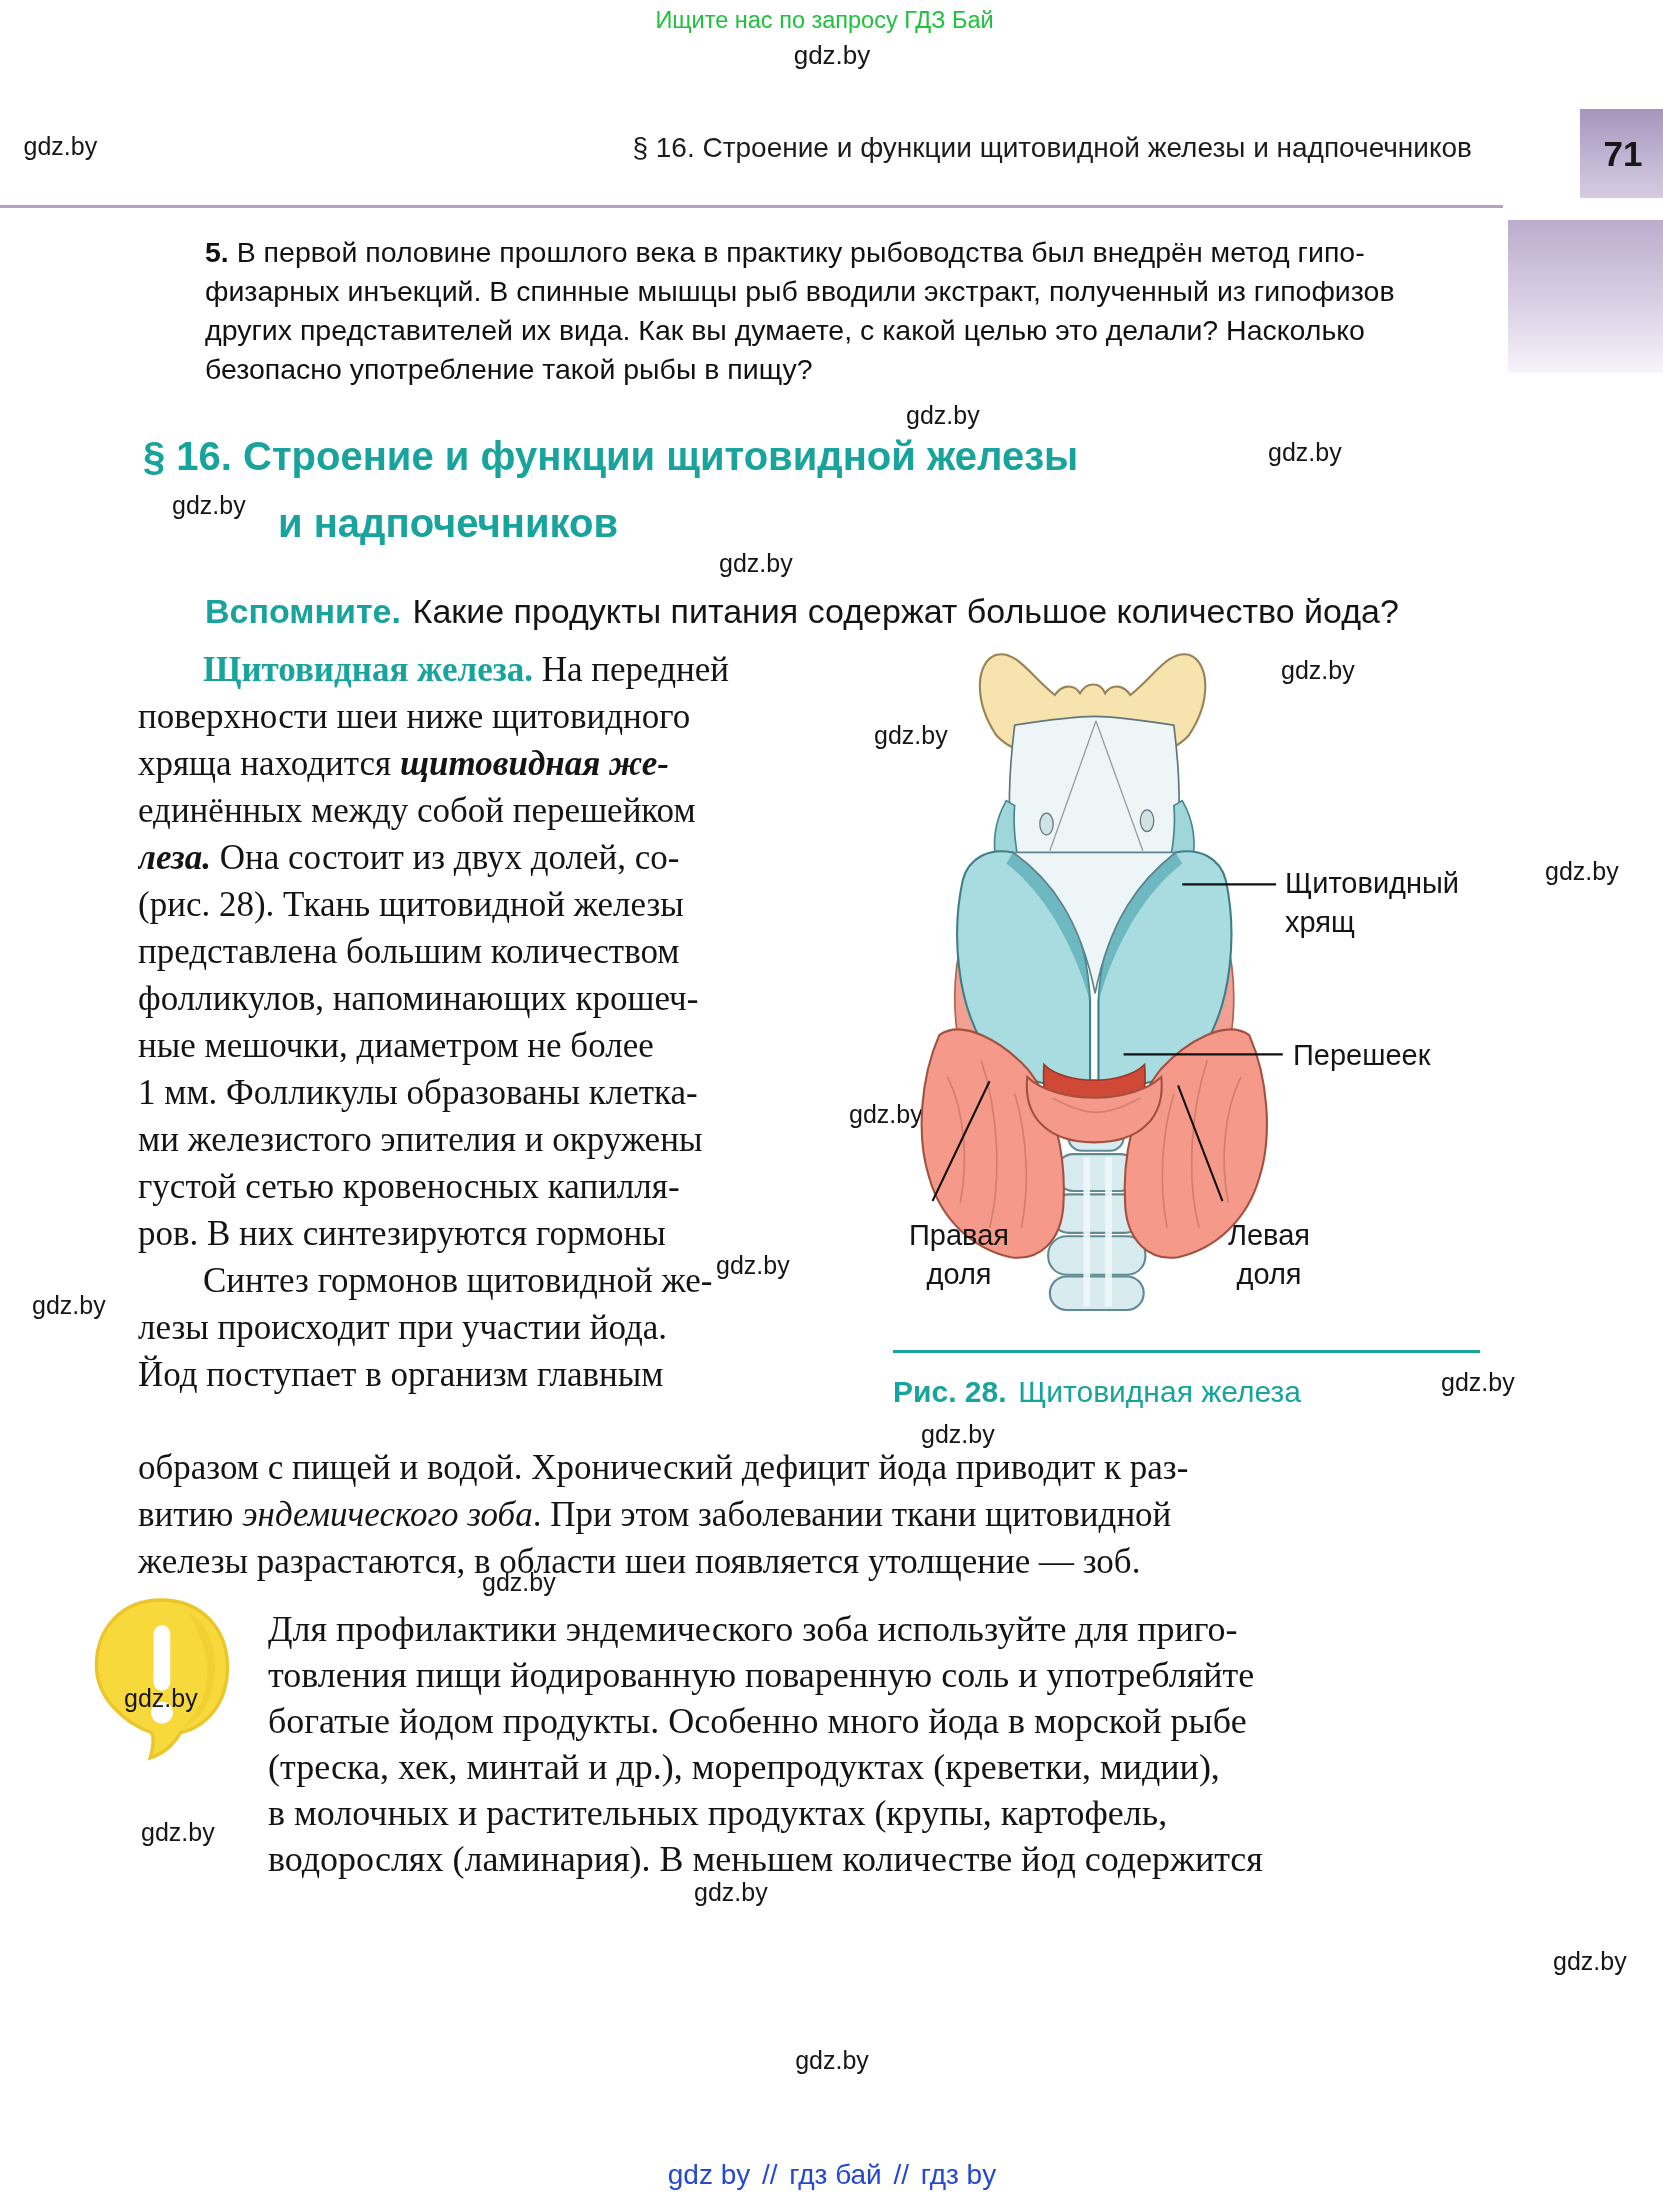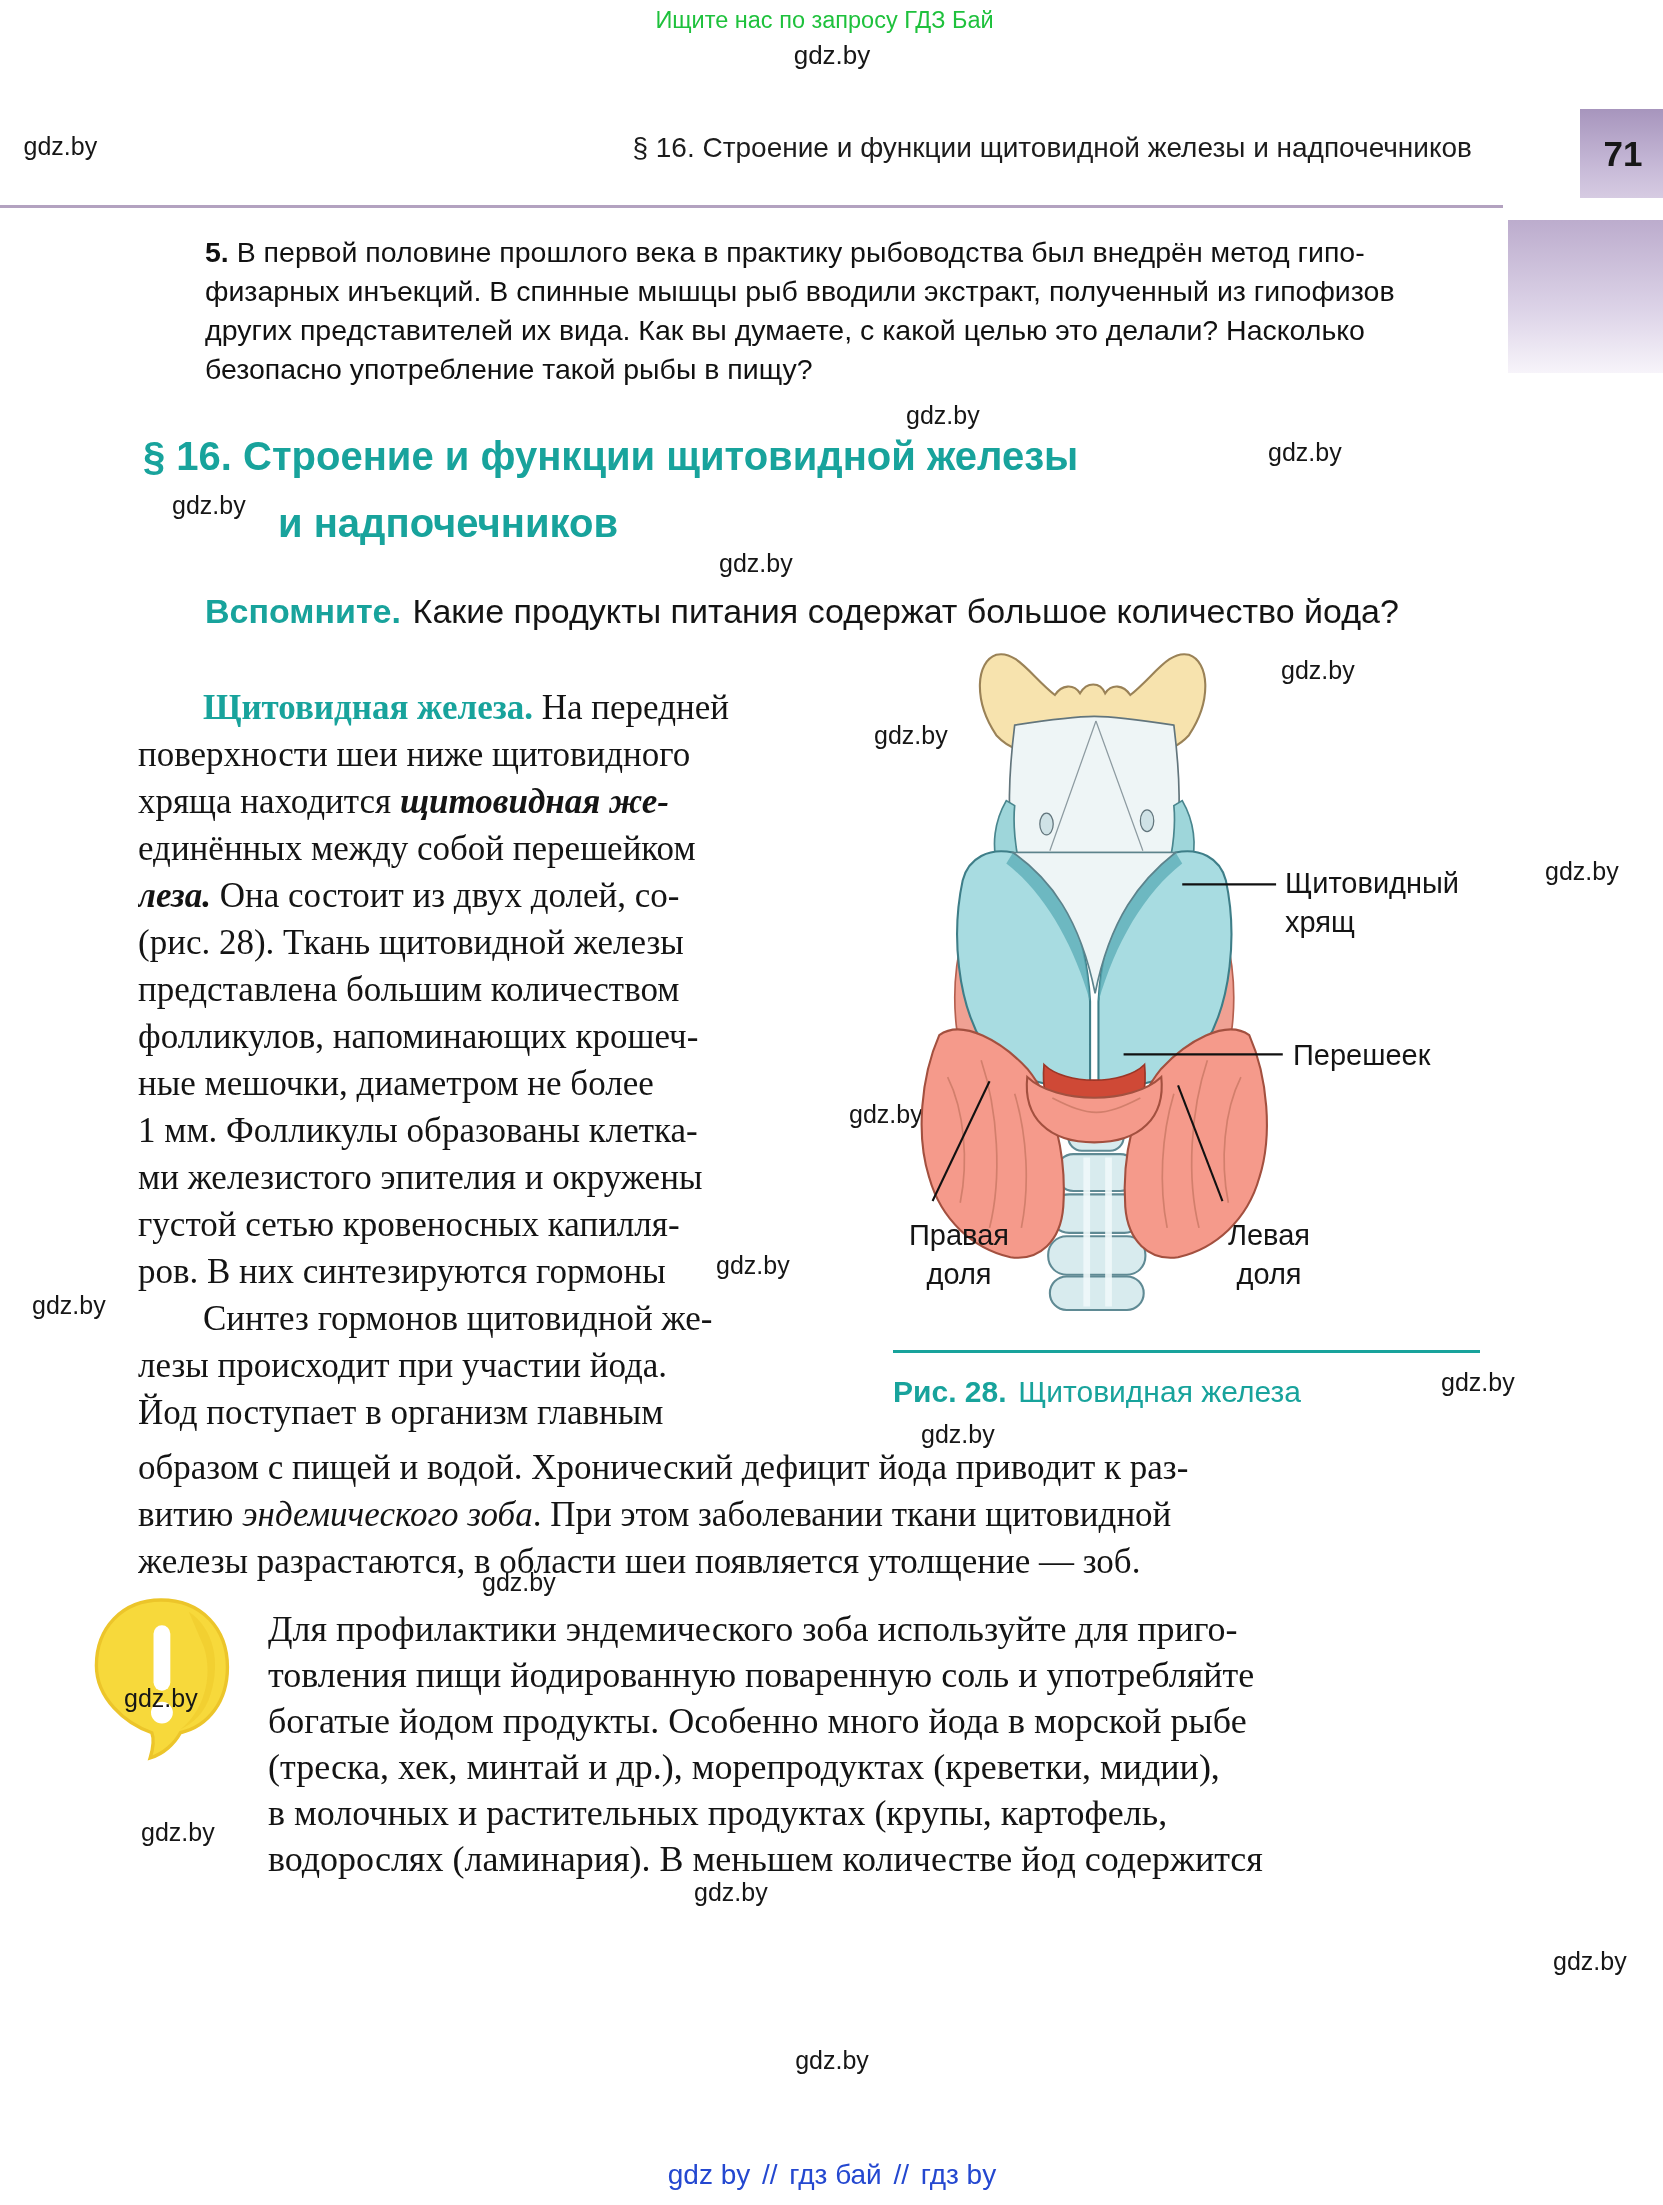--- a/index.html
+++ b/index.html
@@ -89,21 +89,21 @@
   <div class="abs sec-title" style="left:143px;top:434px;">§ 16. Строение и функции щитовидной железы</div>
   <div class="abs wm" style="left:1268px;top:438px;">gdz.by</div>
   <div class="abs wm" style="left:172px;top:491px;">gdz.by</div>
   <div class="abs sec-title" style="left:278px;top:501px;">и надпочечников</div>
   <div class="abs wm" style="left:719px;top:549px;">gdz.by</div>
 
   <div class="abs recall">
     <span class="lbl">Вспомните.</span><span class="txt">Какие продукты питания содержат большое количество йода?</span>
   </div>
 
-  <div class="abs serif-block" style="left:138px;top:684px;width:711px;">
+  <div class="abs serif-block" style="left:138px;top:646px;width:711px;">
       <div class="line j ind"><span class="seg-lead">Щитовидная железа.</span><span> На передней</span></div>
       <div class="line j"><span>поверхности шеи ниже щитовидного</span></div>
       <div class="line j"><span>хряща находится </span><span class="seg-term">щитовидная же-</span></div>
       <div class="line j"><span>единённых между собой перешейком</span></div>
       <div class="line j"><span class="seg-term">леза.</span><span> Она состоит из двух долей, со-</span></div>
       <div class="line j"><span>(рис. 28). Ткань щитовидной железы</span></div>
       <div class="line j"><span>представлена большим количеством</span></div>
       <div class="line j"><span>фолликулов, напоминающих крошеч-</span></div>
       <div class="line j"><span>ные мешочки, диаметром не более</span></div>
       <div class="line j"><span>1 мм. Фолликулы образованы клетка-</span></div>

